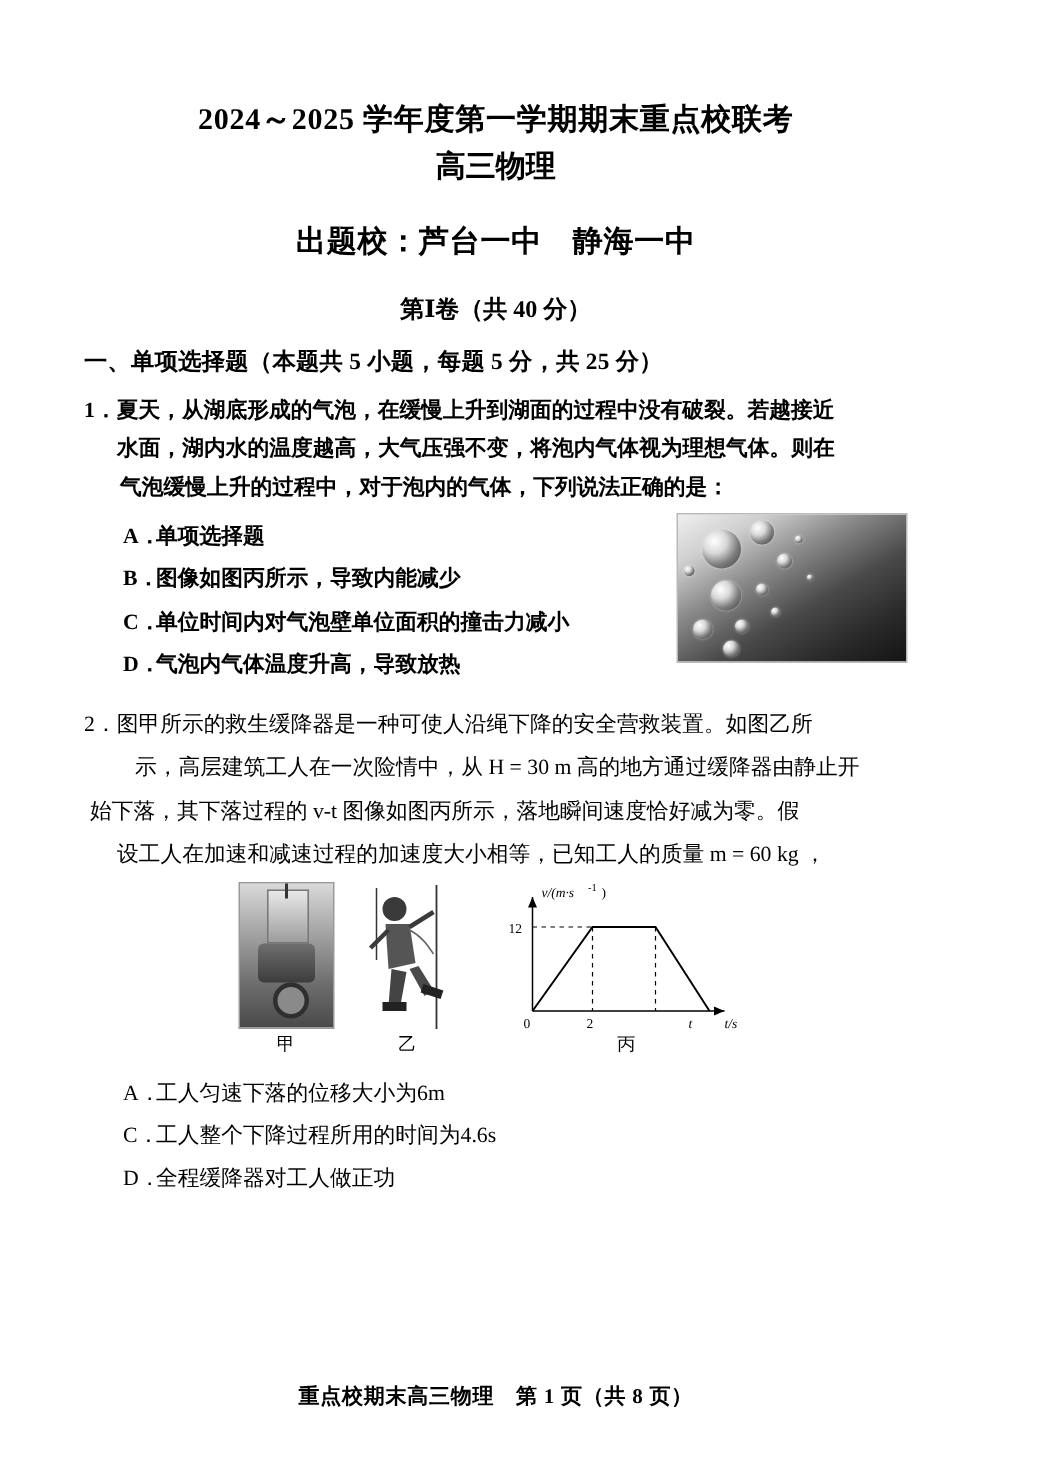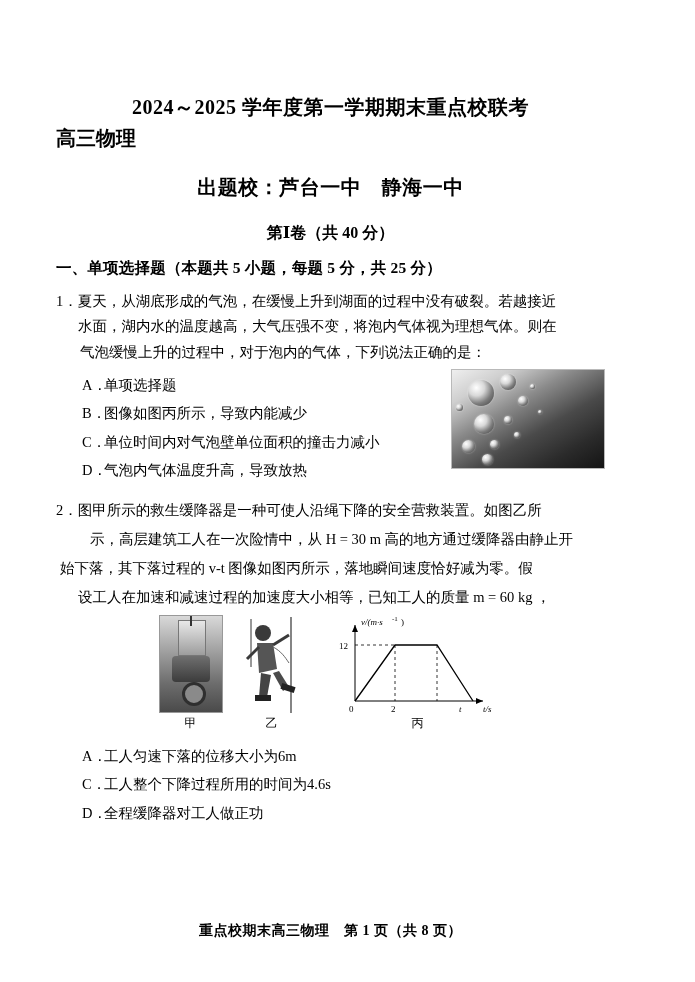--- a/index.html
+++ b/index.html
@@ -12,32 +12,32 @@
     height: 982px;
     font-family: "Liberation Serif", "DejaVu Serif", serif;
     color: #000;
     position: relative;
     overflow: hidden;
   }
   .page {
     width: 661px;
     height: 982px;
     box-sizing: border-box;
-    padding: 92px 56px 0 56px;
+    padding: 65px 56px 0 56px;
     position: relative;
   }
   .title-main {
     text-align: center;
     font-size: 20px;
     font-weight: bold;
     letter-spacing: 0.5px;
     line-height: 1.5;
   }
   .title-sub {
-    text-align: left;
+    text-align: center;
     font-size: 20px;
     font-weight: bold;
     margin-top: 2px;
     line-height: 1.4;
   }
   .examiners {
     text-align: center;
     font-size: 20px;
     font-weight: bold;
     margin-top: 22px;
@@ -148,21 +148,21 @@
 <body>
 
 <div class="page">
 
   <div class="title-main">2024～2025 学年度第一学期期末重点校联考</div>
   <div class="title-sub">高三物理</div>
   <div class="examiners">出题校：芦台一中　静海一中</div>
   <div class="volume-head">第Ⅰ卷（共 40 分）</div>
   <div class="section-head">一、单项选择题（本题共 5 小题，每题 5 分，共 25 分）</div>
 
-  <div class="q q1" style="position:relative;">
+  <div class="q q1" style="position:relative;font-weight:bold;">
     <div style="position:relative;">
       <span class="line"><span>1．</span><span>夏天，从湖底形成的气泡，在缓慢上升到湖面的过程中没有破裂。若越接近</span></span>
       <span class="line" style="margin-left:22px;">水面，湖内水的温度越高，大气压强不变，将泡内气体视为理想气体。则在</span>
       <span class="line" style="margin-left:24px;">气泡缓慢上升的过程中，对于泡内的气体，下列说法正确的是：</span>
     </div>
 
     <div class="opt-block" style="position:relative;">
       <div class="img-bubbles" style="top:-2px;">
         <div class="bub" style="width:26px;height:26px;left:16px;top:10px;"></div>
         <div class="bub" style="width:16px;height:16px;left:48px;top:4px;"></div>

